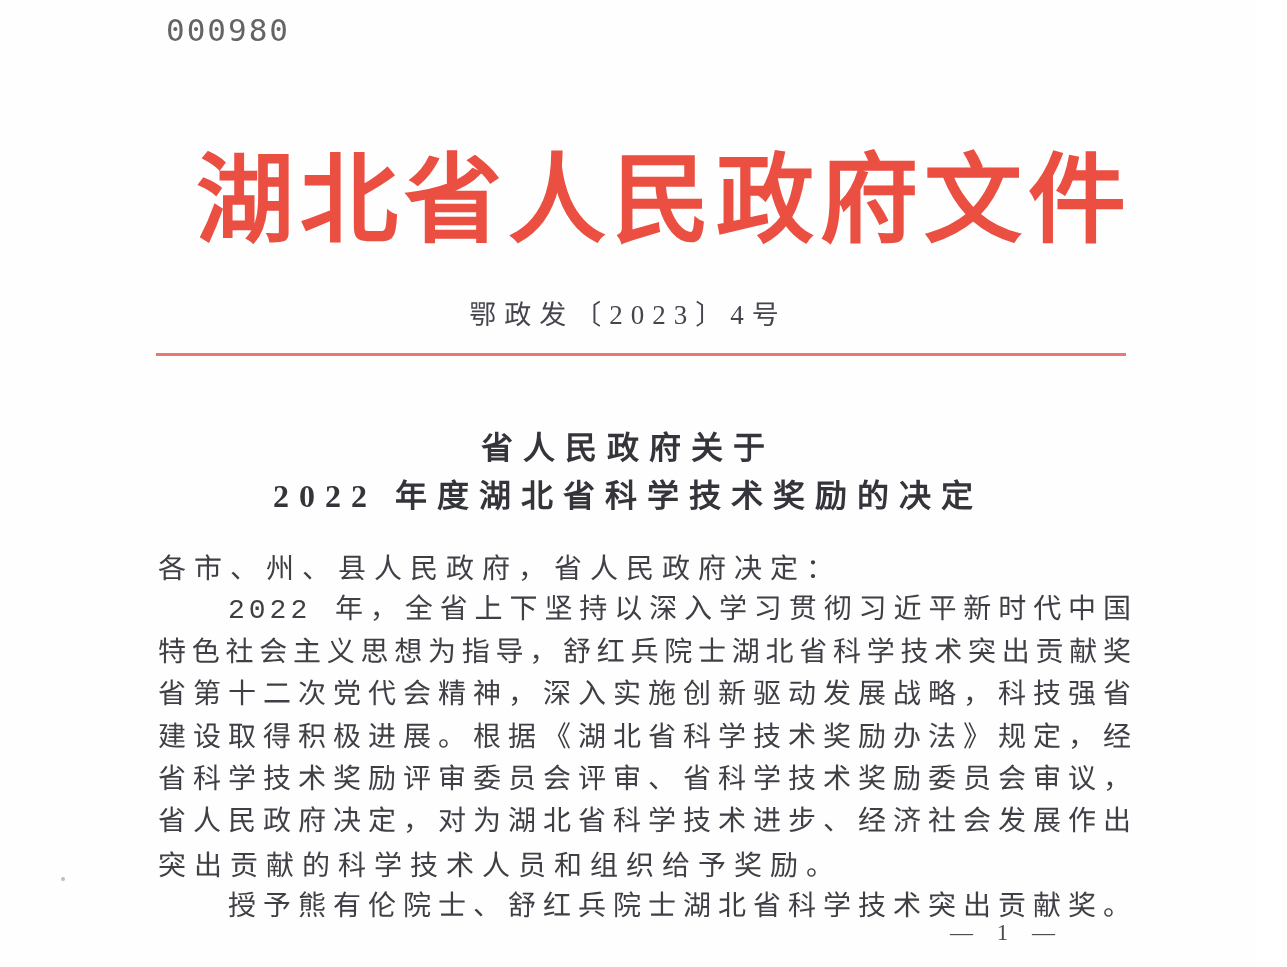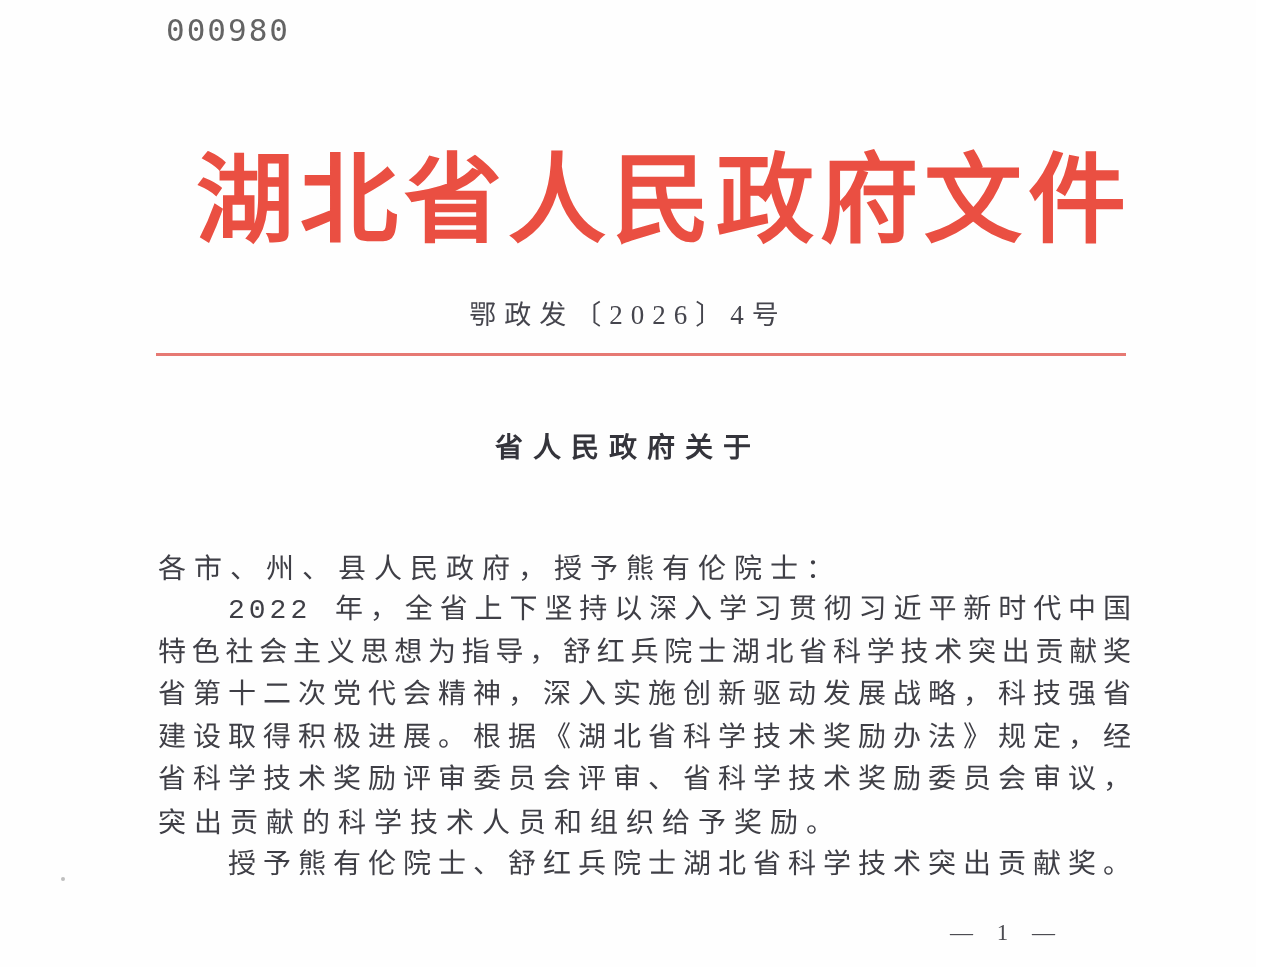--- a/index.html
+++ b/index.html
@@ -71,21 +71,21 @@
   .doc-title {
     position: absolute;
     left: 0;
     top: 424px;
     width: 100%;
     text-align: center;
     color: var(--ink-dark);
     font-weight: bold;
   }
   .doc-title .t-line {
-    font-size: 28px;
+    font-size: 32px;
     line-height: 48px;
     letter-spacing: 10px;
     white-space: nowrap;
   }
   
   .body-text {
     position: absolute;
     left: 158px;
     top: 548px;
     width: 977px;
@@ -130,35 +130,37 @@
 </style>
 </head>
 <body>
 
 <div class="page">
 
   <div class="stamp">000980</div>
 
   <div class="letterhead">湖北省人民政府文件</div>
 
-  <div class="ref-number">鄂政发〔2026〕4号</div>
+  <div class="ref-number">鄂政发〔2023〕4号</div>
 
   <div class="red-rule"></div>
 
   <div class="doc-title">
     <div class="t-line">省人民政府关于</div>
+    <div class="t-line">2022 年度湖北省科学技术奖励的决定</div>
   </div>
 
   <div class="body-text">
-    <div class="line">各市、州、县人民政府，授予熊有伦院士：</div>
+    <div class="line">各市、州、县人民政府，省人民政府决定：</div>
     <div class="line indent fill">2022 年，全省上下坚持以深入学习贯彻习近平新时代中国</div>
     <div class="line fill">特色社会主义思想为指导，舒红兵院士湖北省科学技术突出贡献奖</div>
     <div class="line fill">省第十二次党代会精神，深入实施创新驱动发展战略，科技强省</div>
     <div class="line fill">建设取得积极进展。根据《湖北省科学技术奖励办法》规定，经</div>
     <div class="line fill">省科学技术奖励评审委员会评审、省科学技术奖励委员会审议，</div>
+    <div class="line fill">省人民政府决定，对为湖北省科学技术进步、经济社会发展作出</div>
     <div class="line">突出贡献的科学技术人员和组织给予奖励。</div>
     <div class="line indent fill">授予熊有伦院士、舒红兵院士湖北省科学技术突出贡献奖。</div>
   </div>
 
   <div class="page-number">— 1 —</div>
 
   <div class="speck"></div>
 
 </div>
 

